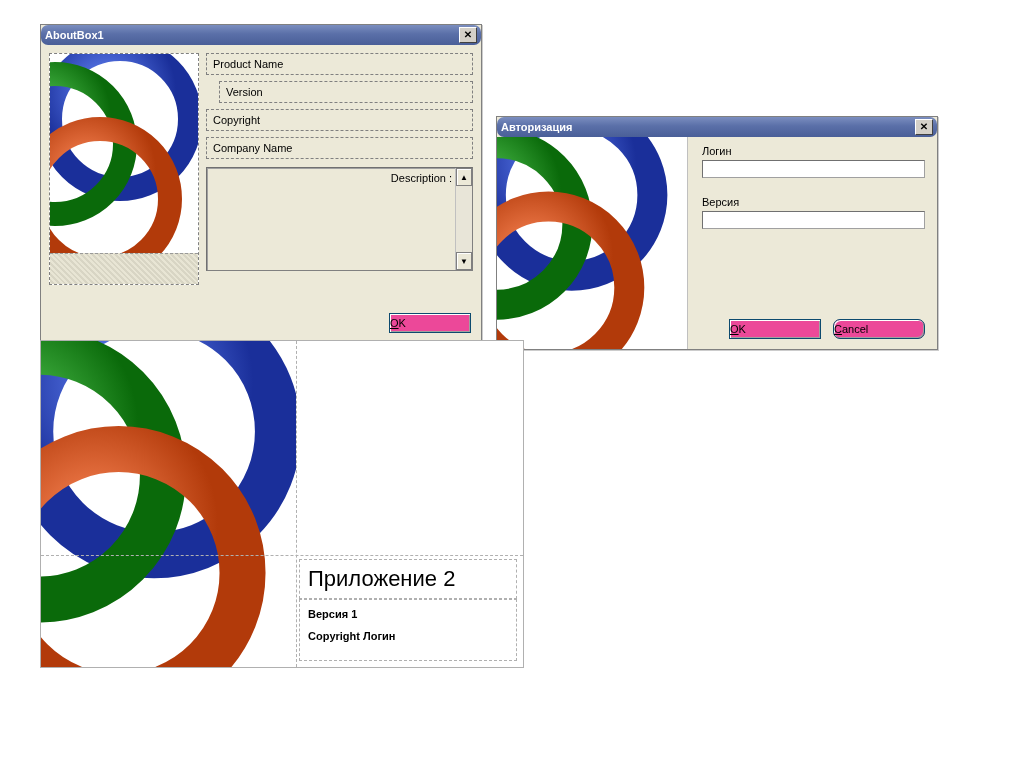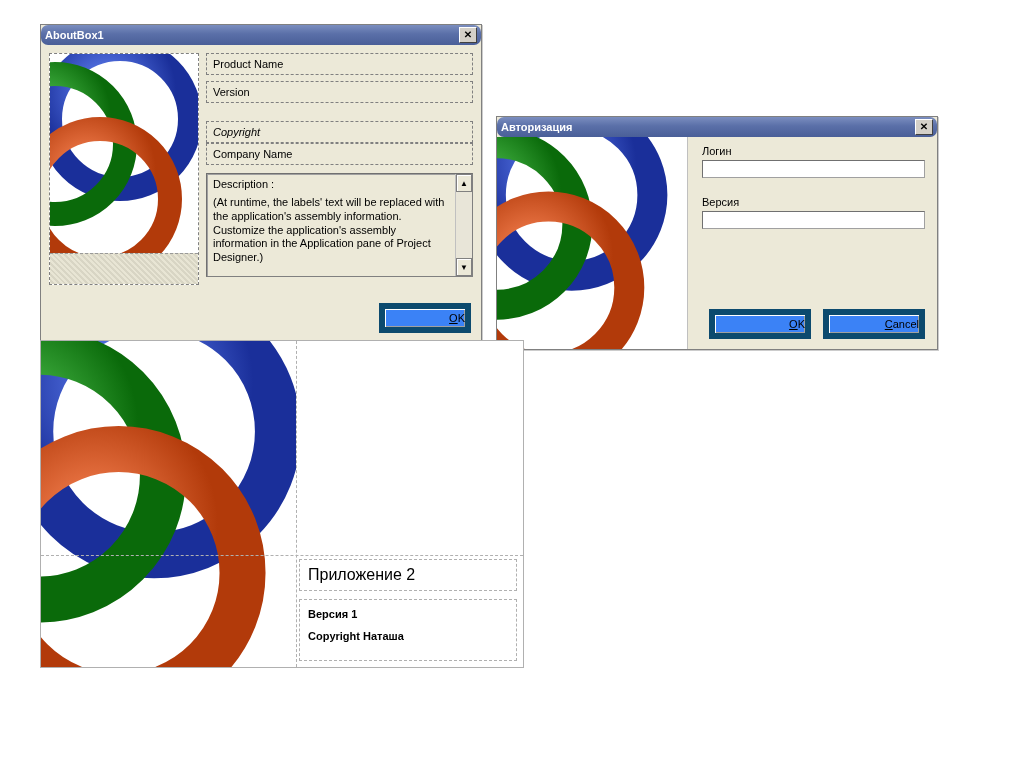--- a/index.html
+++ b/index.html
@@ -49,25 +49,25 @@
   }
   .content {
     padding: 8px;
     position: relative;
   }
   .dashed-box {
     border: 1px dashed #808080;
     background:#ece9d8;
   }
   .btn {
-    border: 6px solid #0c4a6e;
-    background: #3b82f6;
+    border: 1px solid #0c4a6e;
+    background: #ec4899;
     padding: 3px 0;
     width: 80px;
-    text-align: right;
+    text-align: left;
     cursor: pointer;
     box-shadow: inset 1px 1px 0 #fff, inset -1px -1px 0 #a0a0a0;
   }
   .btn .u { text-decoration: underline; }
   .textbox {
     background:#fff;
     border:1px solid #a0a0a0;
     border-top-color:#707070;
     border-left-color:#707070;
     height:18px;
@@ -134,29 +134,28 @@
         </defs>
         <circle cx="160" cy="85" r="70" fill="none" stroke="url(#rg1)" stroke-width="24"></circle>
         <circle cx="95" cy="110" r="70" fill="none" stroke="url(#rg2)" stroke-width="24"></circle>
         <circle cx="140" cy="165" r="70" fill="none" stroke="url(#rg3)" stroke-width="24"></circle>
       </svg>
       <div class="hatch" style="position:absolute; left:0; right:0; bottom:0; height:30px; border-top:1px dashed #999;"></div>
     </div>
 
     <div style="position:absolute; left:165px; top:8px; right:8px;">
       <div class="dashed-box info-row">Product Name</div>
-      <div class="dashed-box info-row" style="margin-top:6px;">Version</div>
-      <div class="dashed-box info-row" style="margin-top:18px;font-style:italic;">Copyright</div>
-      <div class="dashed-box info-row" style="">Company Name</div>
-
-      <div class="sunken" style="margin-top:8px; height:102px; position:relative;">
+      <div class="dashed-box info-row" style="margin-top:6px;margin-left:13px;">Version</div>
+      <div class="dashed-box info-row" style="margin-top:6px;">Copyright</div>
+      <div class="dashed-box info-row" style="margin-top:6px;">Company Name</div>
+
+      <div class="sunken" style="margin-top:8px; height:102px; position:relative;text-align:right;">
         <div style="padding:4px 20px 4px 6px;">
           <div>Description :</div>
           <div style="height:6px;"></div>
-          <div style="line-height:1.25;">(At runtime, the labels' text will be replaced with the application's assembly information. Customize the application's assembly information in the Application pane of Project Designer.)</div>
         </div>
         <div class="scroll-track">
           <div class="scroll-btn">▲</div>
           <div class="scroll-btn">▼</div>
         </div>
       </div>
     </div>
 
     <div class="btn" style="position:absolute; right:10px; bottom:8px;">
       <span class="u">O</span><span>K</span>
@@ -182,38 +181,38 @@
     <div style="position:absolute; left:205px; right:12px; top:8px;">
       <div>Логин</div>
       <input class="textbox" type="text" style="margin-top: 3px;">
       <div style="height:18px;"></div>
       <div>Версия</div>
       <input class="textbox" type="password" style="margin-top: 3px;">
     </div>
 
     <div style="position:absolute; right:12px; bottom:10px; display:flex; gap:12px;">
       <div class="btn" style="width:90px;"><span class="u">O</span>K</div>
-      <div class="btn" style="width:90px;"><span class="u">C</span><span>ancel</span></div>
+      <div class="btn" style="width:90px;border-radius:7px;"><span class="u">C</span><span>ancel</span></div>
     </div>
   </div>
 </div>
 
 <div style="position:absolute; left:40px; top:340px; width:482px; height:326px; border:1px solid #b0b0b0; background:#fff;">
 
   <div style="position:absolute; left:0; top:0; width:255px; height:326px; overflow:hidden;">
     <svg class="rings-svg" width="460" height="460" viewBox="0 0 260 260" style="margin-left:-170px; margin-top:-60px;">
       <circle cx="160" cy="85" r="70" fill="none" stroke="url(#rg1)" stroke-width="26"></circle>
       <circle cx="95" cy="110" r="70" fill="none" stroke="url(#rg2)" stroke-width="26"></circle>
       <circle cx="140" cy="165" r="70" fill="none" stroke="url(#rg3)" stroke-width="26"></circle>
     </svg>
   </div>
 
   <div style="position:absolute; left:255px; top:0; bottom:0; border-left:1px dashed #b0b0b0;"></div>
   <div style="position:absolute; left:0; right:0; top:214px; border-top:1px dashed #b0b0b0;"></div>
 
-  <div class="dashed-box" style="position:absolute; left:258px; top:218px; right:6px; padding:6px 8px; font-size:16px; font-family:Arial; background:transparent; border:1px dashed #b0b0b0;">Приложение 2</div>
+  <div class="dashed-box" style="position:absolute; left:258px; top:218px; right:6px; padding:6px 8px; font-size:22px; font-family:Arial; background:transparent; border:1px dashed #b0b0b0;">Приложение 2</div>
 
   <div class="dashed-box" style="position:absolute; left:258px; top:258px; right:6px; bottom:6px; padding:8px 8px; background:transparent; border:1px dashed #b0b0b0;font-weight:bold;">
     <div>Версия 1</div>
     <div style="height:10px;"></div>
-    <div>Copyright Наташа</div>
+    <div>Copyright Логин</div>
   </div>
 </div>
 
 </body></html>

